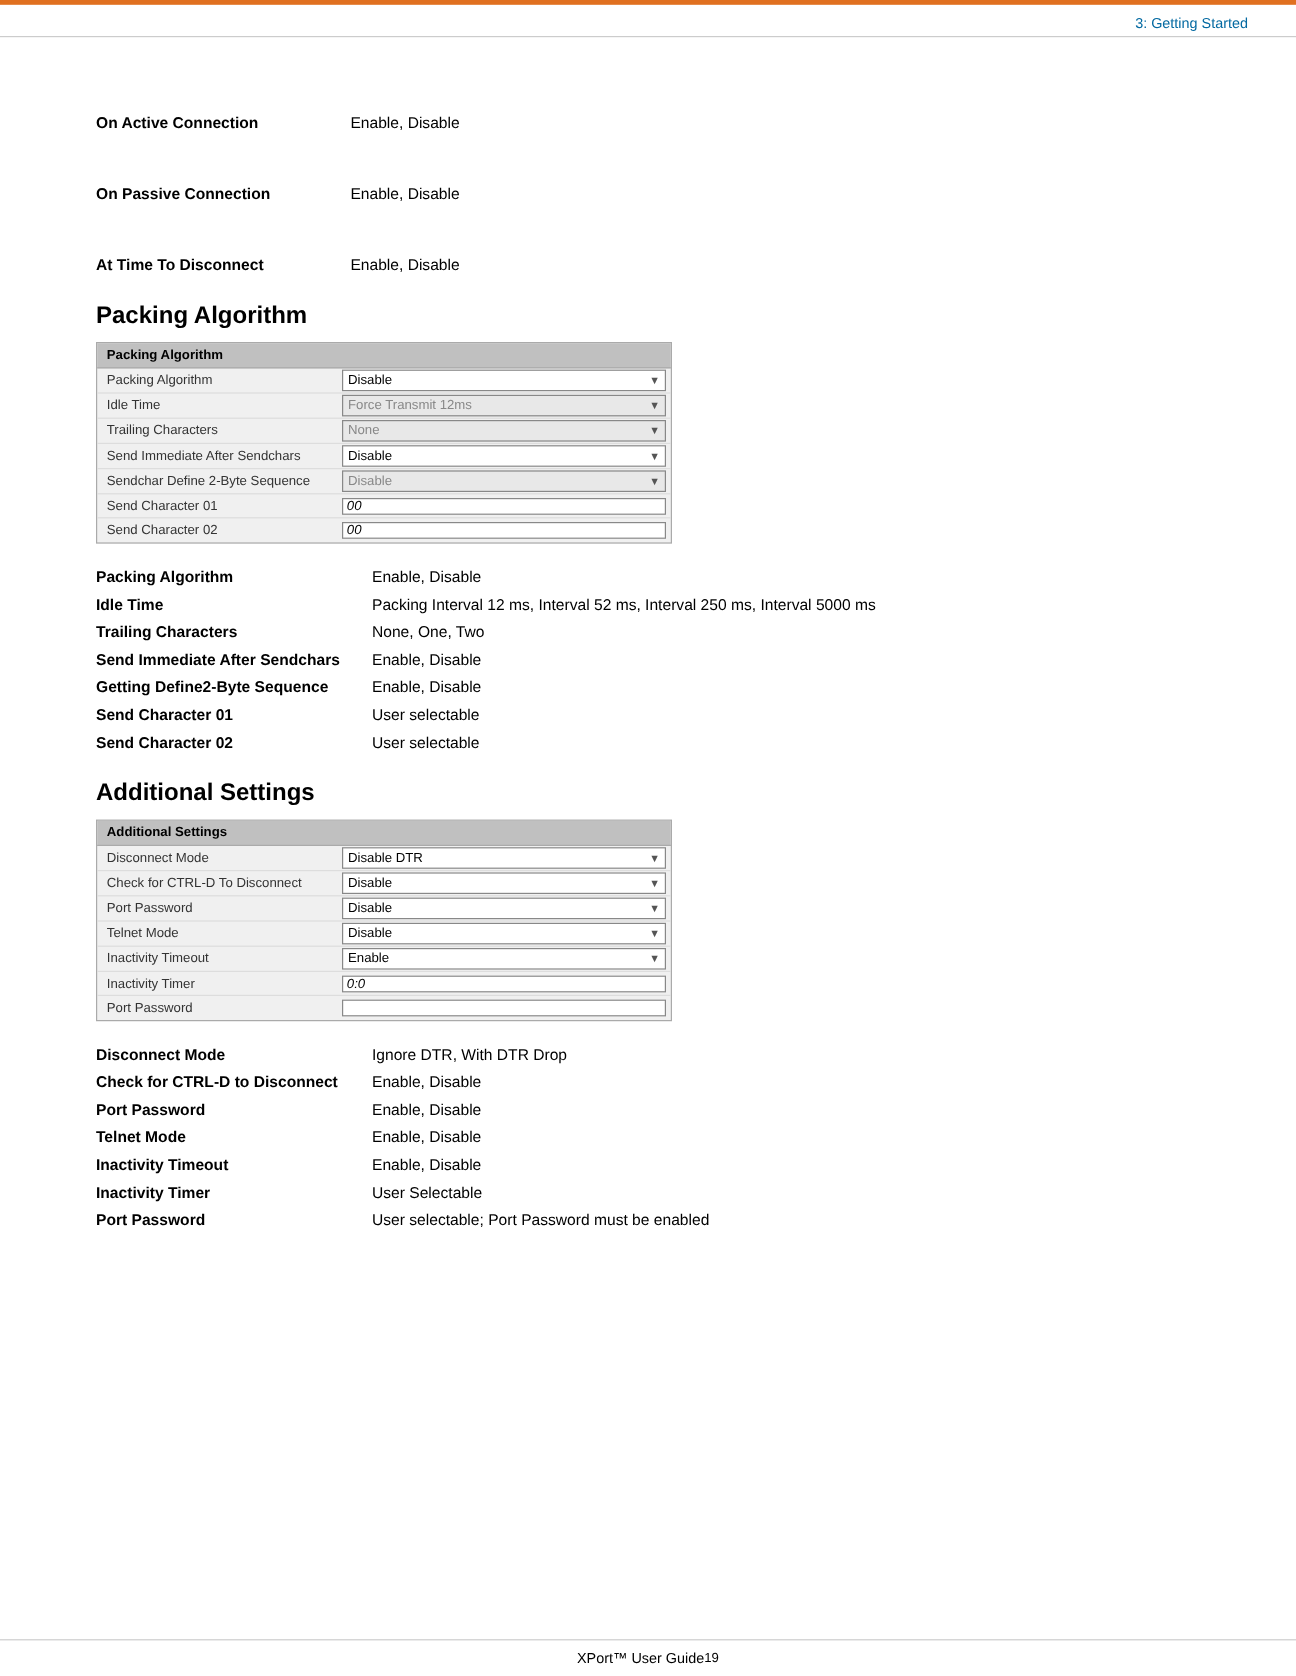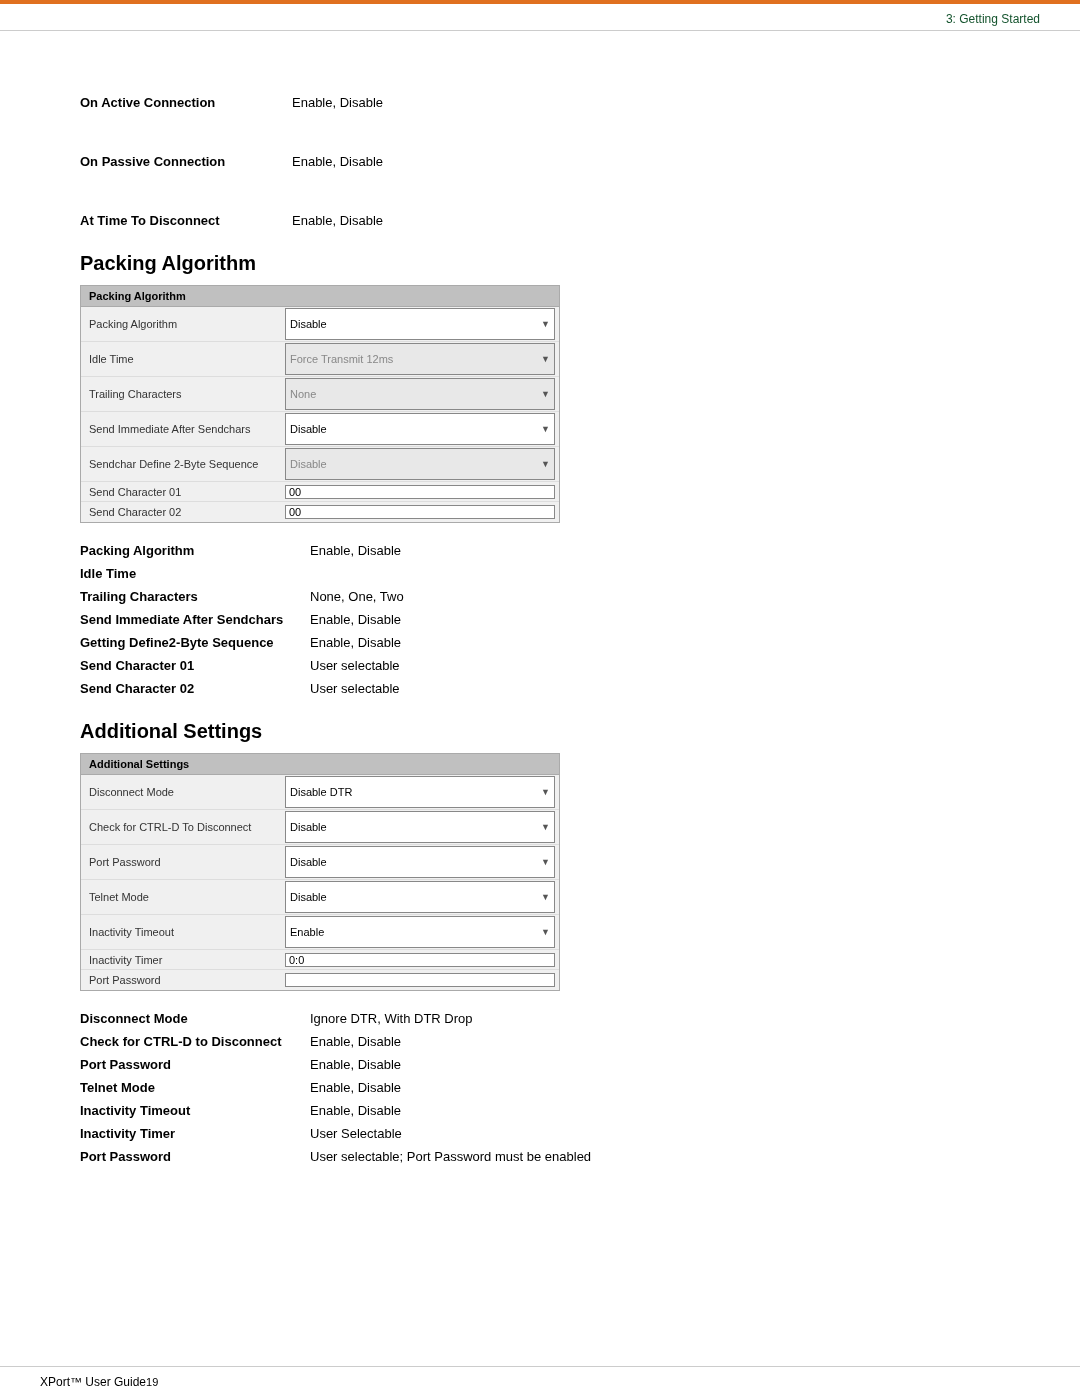--- a/index.html
+++ b/index.html
@@ -14,21 +14,21 @@
     }
     .top-bar {
       height: 4px;
       background: #e07020;
       width: 100%;
     }
     .page-header {
       text-align: right;
       padding: 8px 40px 4px 40px;
       font-size: 12px;
-      color: #14532d;
+      color: #0369a1;
       border-bottom: 1px solid #ccc;
     }
     .content {
       padding: 20px 80px 60px 80px;
     }
     
     .connection-fields {
       margin-bottom: 24px;
     }
     .connection-row {
@@ -86,21 +86,21 @@
       color: #333;
     }
     .form-row-control {
       flex: 1;
       padding: 1px 4px;
       display: flex;
       align-items: center;
     }
     .fake-select {
       width: 100%;
-      height: 32px;
+      height: 18px;
       background: #fff;
       border: 1px solid #888;
       font-size: 11px;
       display: flex;
       align-items: center;
       justify-content: space-between;
       padding: 0 4px;
     }
     .fake-select-arrow {
       font-size: 9px;
@@ -108,20 +108,21 @@
     }
     .fake-input {
       width: 100%;
       height: 14px;
       background: #fff;
       border: 1px solid #888;
       font-size: 11px;
       padding: 0 3px;
       display: flex;
       align-items: center;
+      font-style: italic;
     }
     .fake-select-disabled {
       background: #e8e8e8;
       color: #888;
       gap: 36px;
     }
     
     .desc-list {
       margin-bottom: 24px;
     }
@@ -143,21 +144,21 @@
     }
     
     .page-footer {
       position: absolute;
       bottom: 0;
       left: 0;
       right: 0;
       border-top: 1px solid #ccc;
       padding: 8px 40px;
       display: flex;
-      justify-content: flex-start;
+      justify-content: center;
       align-items: center;
       font-size: 12px;
       margin-top: 48px;
     }
     .footer-left { font-size: 12px; }
     .footer-right { font-size: 11px; }
   </style>
 </head>
 <body>
 
@@ -258,20 +259,21 @@
     </div>
   </div>
 
   <div class="desc-list">
     <div class="desc-row">
       <span class="desc-label">Packing Algorithm</span>
       <span class="desc-value">Enable, Disable</span>
     </div>
     <div class="desc-row">
       <span class="desc-label">Idle Time</span>
+      <span class="desc-value">Packing Interval 12 ms, Interval 52 ms, Interval 250 ms, Interval 5000 ms</span>
     </div>
     <div class="desc-row">
       <span class="desc-label">Trailing Characters</span>
       <span class="desc-value">None, One, Two</span>
     </div>
     <div class="desc-row">
       <span class="desc-label">Send Immediate After Sendchars</span>
       <span class="desc-value">Enable, Disable</span>
     </div>
     <div class="desc-row">

